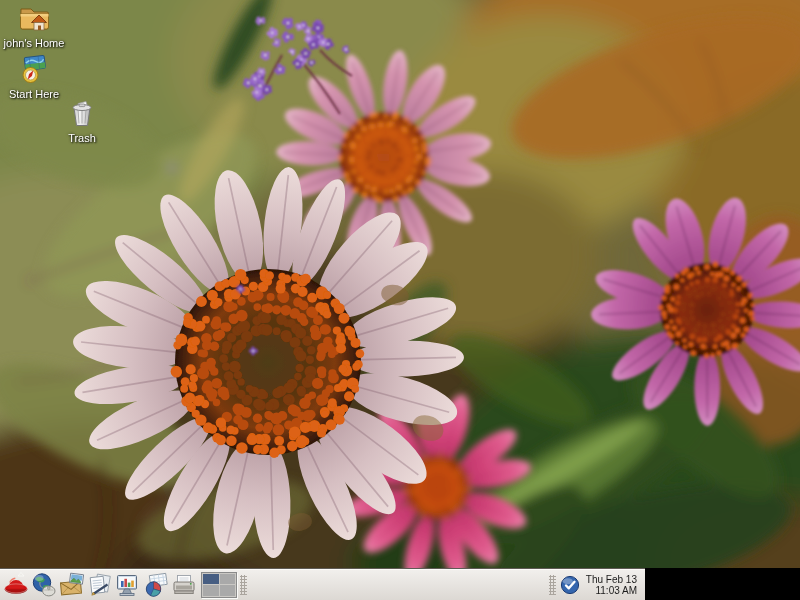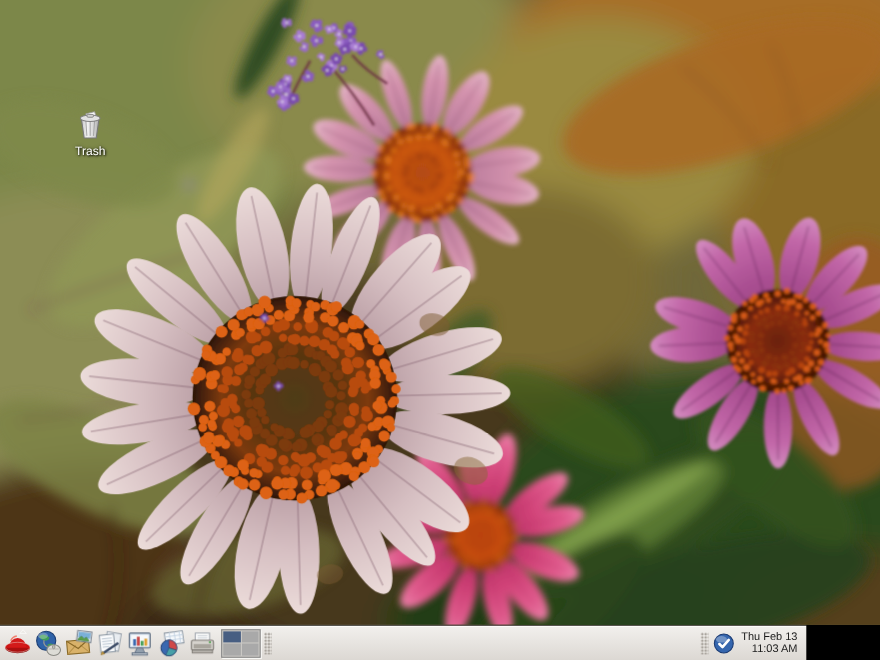--- a/index.html
+++ b/index.html
@@ -8,21 +8,21 @@
   #wallpaper{position:absolute;left:0;top:0;width:800px;height:568px;z-index:0;}
   #wallpaper svg{display:block;}
 
   
   .desktop-icon{position:absolute;left:0;width:68px;z-index:2;text-align:center;cursor:default;}
   .desktop-icon .ic{display:block;margin:0 auto;}
   .desktop-icon .lbl{display:inline-block;margin-top:1px;font-size:11px;line-height:12px;color:#fff;
     text-shadow:1px 1px 2px rgba(0,0,0,0.95),0 0 3px rgba(0,0,0,0.7);}
 
   
-  #panel{position:absolute;left:0;bottom:0;width:733px;height:32px;z-index:3;
+  #panel{position:absolute;left:0;bottom:0;width:645px;height:32px;z-index:3;
     background:linear-gradient(#f2f0ed,#dcd8d3);
     border-top:1px solid #5f5b55;box-shadow:inset 0 1px 0 #fdfcfa;
     display:flex;align-items:center;box-sizing:border-box;padding:0 2px;}
   .launcher{width:28px;height:30px;display:flex;align-items:center;justify-content:center;}
   .launcher svg{display:block;}
   .pager{width:36px;height:26px;margin-left:3px;border:1px solid #8a8a8a;background:#cac8c4;
     display:grid;grid-template-columns:1fr 1fr;grid-template-rows:1fr 1fr;gap:1px;padding:1px;
     box-sizing:border-box;box-shadow:1px 1px 0 #fafaf8;}
   .pager .cell{background:#a9a9a9;}
   .spacer{flex:1;}
@@ -1210,21 +1210,48 @@
           <circle cx="242.9" cy="289.5" r="1.9" fill="#7a4cb0"></circle>
           <circle cx="240.6" cy="291.8" r="1.9" fill="#7a4cb0"></circle>
           <circle cx="237.9" cy="289.0" r="1.9" fill="#7a4cb0"></circle>
           <circle cx="239.2" cy="287.0" r="1.9" fill="#7a4cb0"></circle>
           <circle cx="241.3" cy="286.9" r="1.9" fill="#7a4cb0"></circle>
           <circle cx="240.4" cy="289.2" r="1.1" fill="#e8dcf4"></circle>
         </g>
       </svg>
     </div>
 
-
+  <div class="desktop-icon" style="top:3px;">
+    <svg class="ic" width="32" height="30" viewBox="0 0 32 30">
+      <path d="M3,6 h10 l3,3 h13 a1.5,1.5 0 0 1 1.5,1.5 V24 a2,2 0 0 1 -2,2 H4.5 a2,2 0 0 1 -2,-2 z" fill="#c9994a" stroke="#7a5a16" stroke-width="1"></path>
+      <path d="M2.5,11 h28 v13 a2,2 0 0 1 -2,2 H4.5 a2,2 0 0 1 -2,-2 z" fill="#eab95e" stroke="#8a6a1e" stroke-width="1"></path>
+      <path d="M2.5,11 h28 v2.5 h-28 z" fill="#f2cd7e"></path>
+      <polygon points="13.5,19.5 21,12 28.5,19.5" fill="#c05a16" stroke="#6a3008" stroke-width="0.8"></polygon>
+      <rect x="16" y="19.5" width="10" height="7.5" fill="#efe3d0" stroke="#8a6a40" stroke-width="0.8"></rect>
+      <rect x="20" y="22.5" width="3" height="4.5" fill="#9a5a22"></rect>
+    </svg>
+    <span class="lbl">john's Home</span>
+  </div>
+
+  <div class="desktop-icon" style="top:54px;">
+    <svg class="ic" width="32" height="30" viewBox="0 0 32 30">
+      <g transform="rotate(-7 16 10)">
+        <rect x="7" y="2.5" width="20" height="13" rx="1.5" fill="#3f87c8" stroke="#27557e" stroke-width="1"></rect>
+        <path d="M7,9.5 h20 v6 h-20 z" fill="#4aa050"></path>
+        <path d="M8,8 q5,-4 10,-0.5 t8,-1" stroke="#8fd4ea" stroke-width="1.4" fill="none"></path>
+        <path d="M12,2.5 v13 M21,2.5 v13" stroke="#2d5e8c" stroke-width="0.7" opacity="0.6"></path>
+      </g>
+      <circle cx="12.5" cy="21" r="7.5" fill="#e8c33c" stroke="#a07a16" stroke-width="1"></circle>
+      <circle cx="12.5" cy="21" r="5" fill="#f6f1e2" stroke="#b09a50" stroke-width="0.8"></circle>
+      <g transform="rotate(32 12.5 21)">
+        <polygon points="12.5,15.8 14.2,21 12.5,26.2 10.8,21" fill="#cc2a1a"></polygon>
+      </g>
+    </svg>
+    <span class="lbl">Start Here</span>
+  </div>
 
   <div class="desktop-icon" style="top:98px;padding-left:48px;">
     <svg class="ic" width="30" height="30" viewBox="0 0 30 30">
       <defs>
         <linearGradient id="tg" x1="0" y1="0" x2="1" y2="0">
           <stop offset="0" stop-color="#c8c8c8"></stop>
             <stop offset="0.35" stop-color="#f2f2f2"></stop>
           <stop offset="0.7" stop-color="#d6d6d6"></stop>
             <stop offset="1" stop-color="#aeaeae"></stop>
         </linearGradient>

